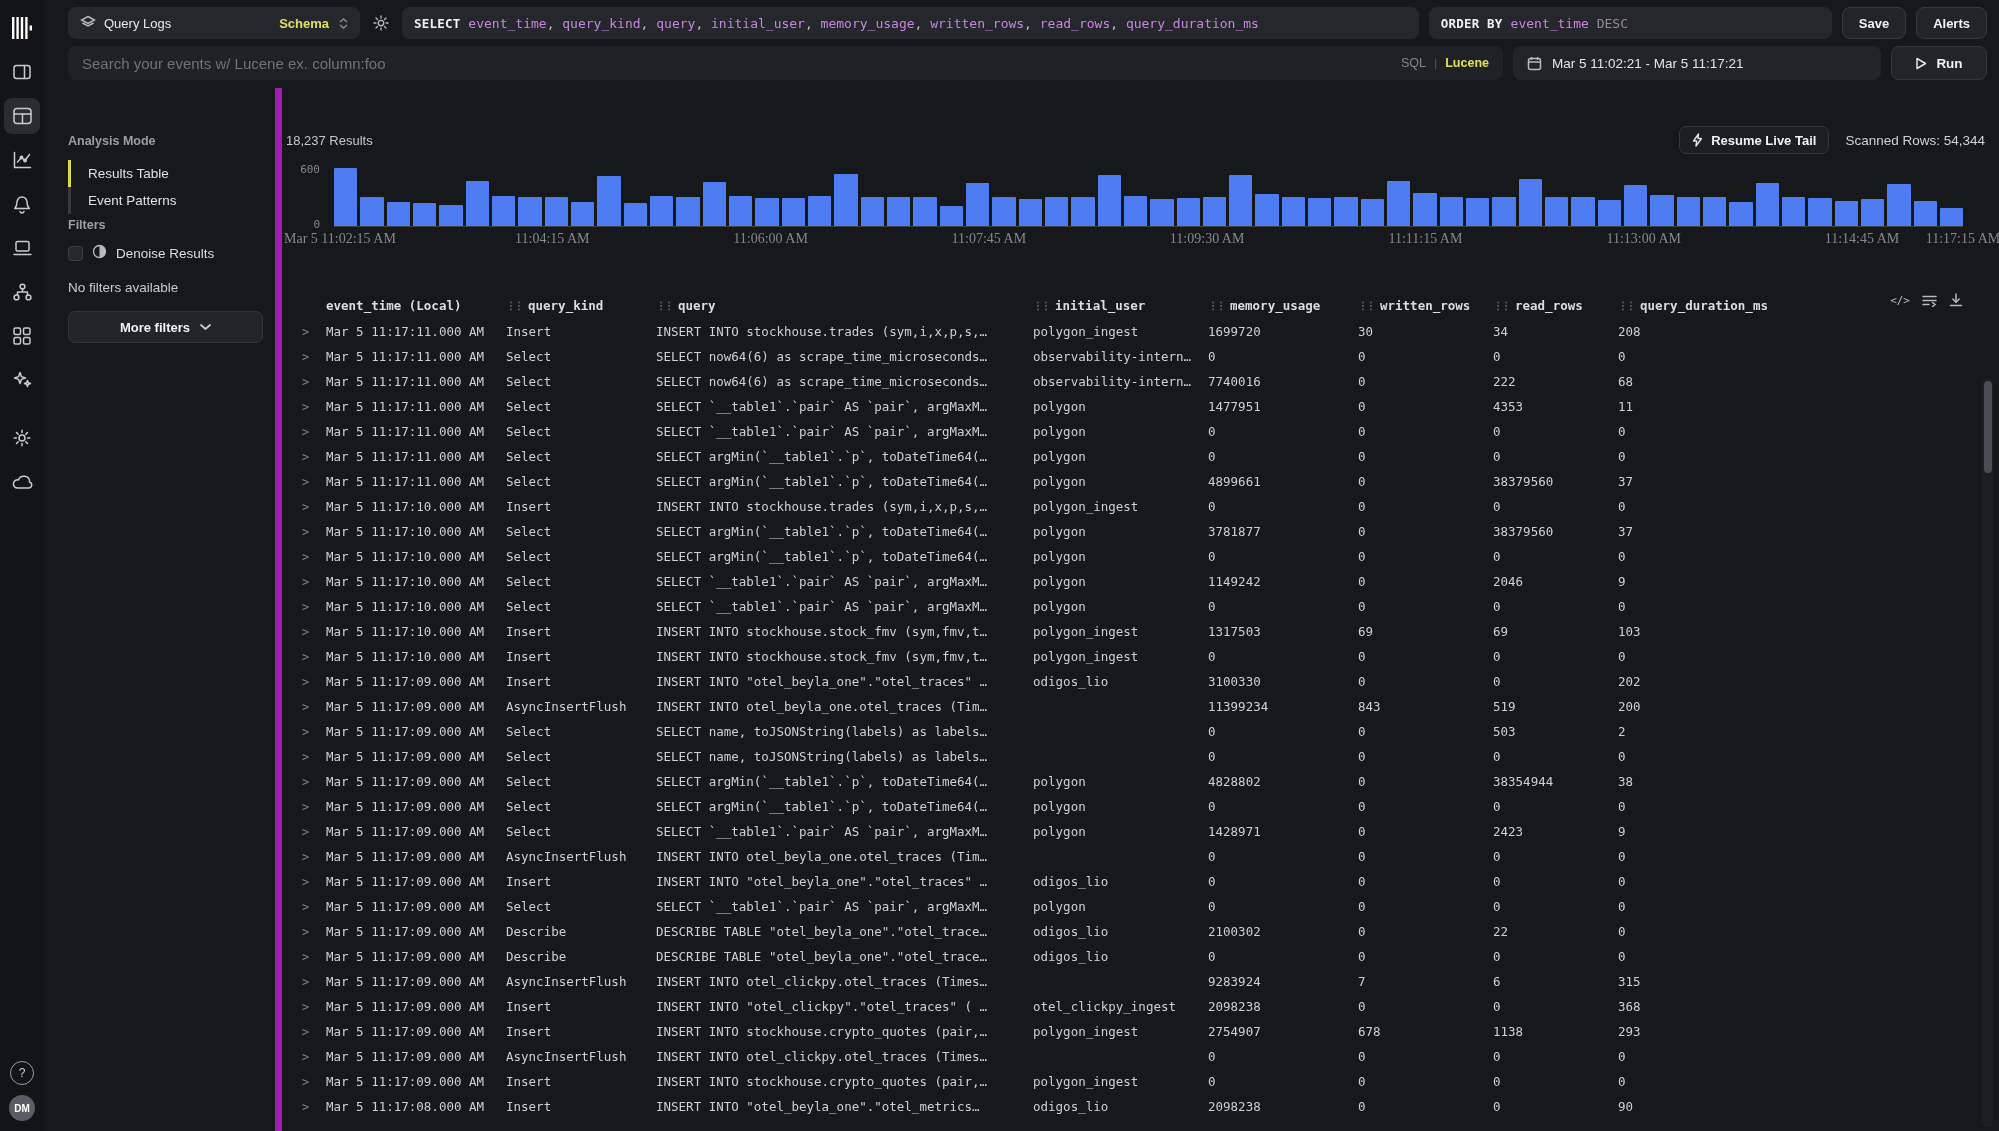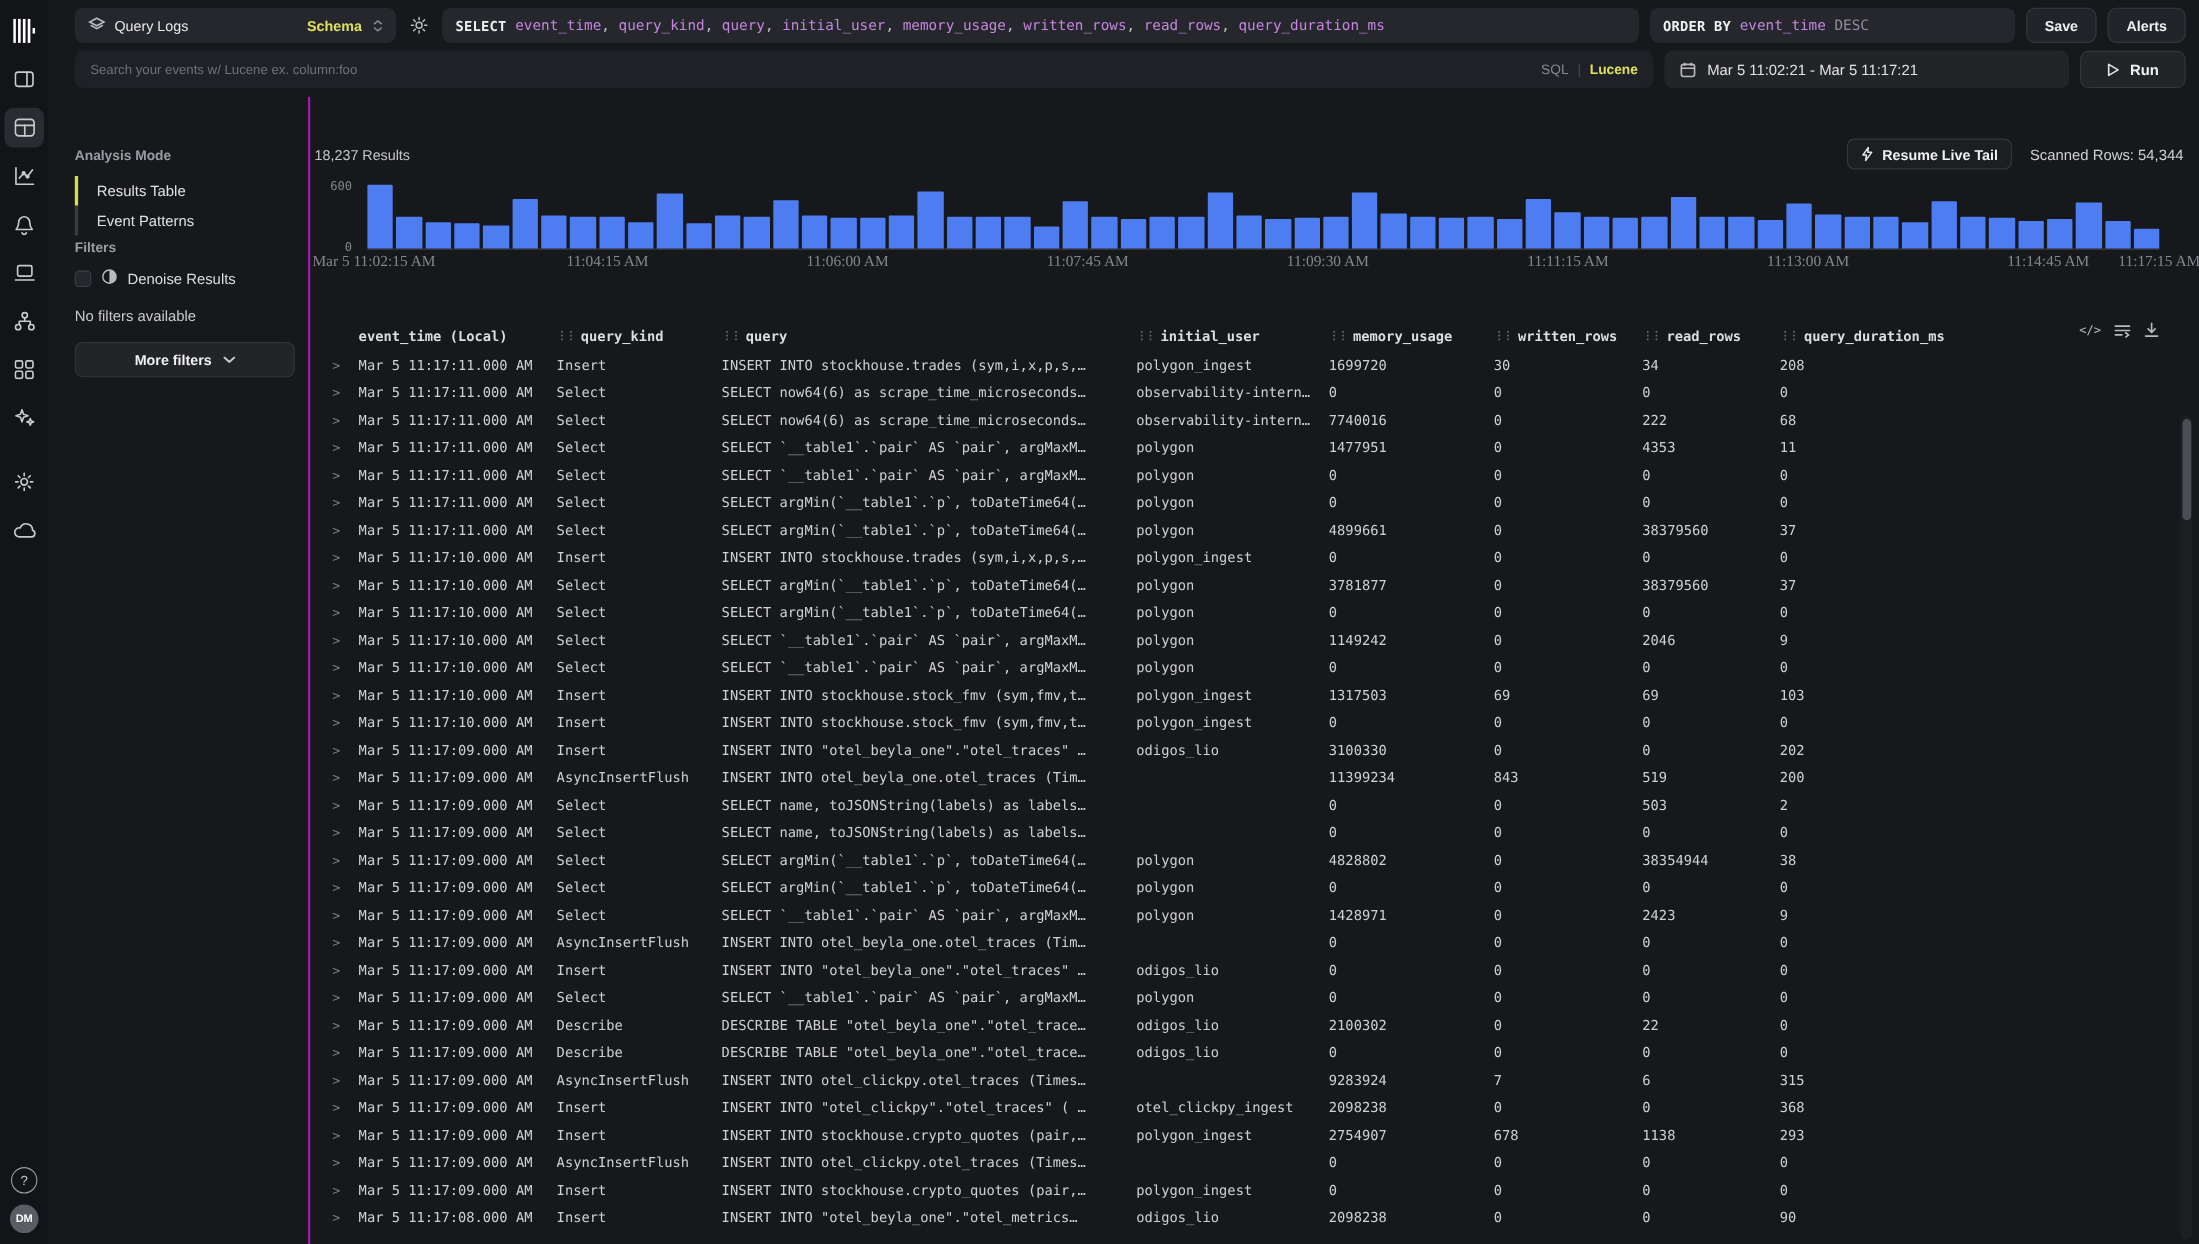--- a/index.html
+++ b/index.html
@@ -31,40 +31,40 @@
   .source-box svg { stroke:#b9babd; fill:none; stroke-width:1.5; }
   .source-label { flex:1; color:#e8e9eb; font-weight:500; }
   .schema-label { color:#dfe15e; font-weight:600; margin-right:2px; }
   .updown { display:flex; flex-direction:column; gap:1px; }
   .gear-btn { background:none; border:none; cursor:pointer; display:flex; padding:0 2px; }
   .sql-box { flex:1; font-size:13px; gap:8px; overflow:hidden; white-space:nowrap; }
   .kw { font-weight:700; color:#f0f1f3; letter-spacing:.2px; font-size:12.5px; }
   .purple { color:#c586e0; }
   .comma { color:#bfc0c4; }
   .desc { color:#93889f; }
-  .orderby-box { width:332px; gap:8px; white-space:nowrap; overflow:hidden; }
+  .orderby-box { width:403px; gap:8px; white-space:nowrap; overflow:hidden; }
   .tb-btn { background:#232429; border:1px solid #37383f; color:#f0f1f3; font-weight:600; font-size:13px; border-radius:8px; height:32px; padding:0 16px; cursor:pointer; font-family:inherit; }
 
   
   .search-box { flex:1; background:#202126; border-radius:8px; height:34px; display:flex; align-items:center; padding:0 14px; gap:10px; }
-  .search-box input { flex:1; background:transparent; border:none; outline:none; color:#3b82f6; font-size:12px; font-family:inherit; }
+  .search-box input { flex:1; background:transparent; border:none; outline:none; color:#3b82f6; font-size:15px; font-family:inherit; }
   .search-box input::placeholder { color:#6f7278; }
   .lang-toggle { display:flex; gap:8px; align-items:center; font-size:12.5px; }
   .lang-sql { color:#84878d; cursor:pointer; }
   .lang-sep { color:#4a4c52; }
   .lang-lucene { color:#dfe15e; font-weight:600; cursor:pointer; }
   .date-box { width:368px; background:#232428; border-radius:8px; height:34px; display:flex; align-items:center; gap:10px; padding:0 14px; cursor:pointer; }
   .date-box svg { stroke:#b9babd; fill:none; stroke-width:1.5; }
   .date-text { color:#e2e3e5; font-size:13.5px; font-weight:500; }
   .run-btn { width:96px; background:#232428; border:1px solid #35363c; border-radius:8px; height:34px; display:flex; align-items:center; justify-content:center; gap:9px; color:#f0f1f3; font-weight:600; font-size:13.5px; cursor:pointer; font-family:inherit; }
   .run-btn svg { stroke:#e3e4e6; fill:none; stroke-width:1.5; stroke-linejoin:round; }
 
   
   #content { flex:1; display:flex; min-height:0; }
-  #leftpanel { width:238px; flex-shrink:0; border-right:2px solid #a21caf; padding:46px 12px 0 24px; }
+  #leftpanel { width:238px; flex-shrink:0; border-right:7px solid #a21caf; padding:46px 12px 0 24px; }
   .lp-title { color:#9a9da3; font-weight:700; font-size:12.5px; margin-bottom:12px; }
   .mode-item { display:flex; align-items:center; height:27px; border-left:3px solid #3a3b40; padding-left:17px; color:#e0e1e3; font-size:13.5px; cursor:pointer; }
   .mode-item.active { border-left-color:#d8dc52; }
   .lp-filters { margin-top:4px; }
   .denoise-row { display:flex; align-items:center; gap:9px; margin-bottom:18px; cursor:pointer; }
   .checkbox { width:15px; height:15px; border-radius:4px; background:#26272c; border:1px solid #3d3f45; }
   .denoise-icon svg { stroke:#b9babd; fill:none; stroke-width:1.3; }
   .denoise-label { color:#dcdde0; font-size:13.5px; }
   .no-filters { color:#c9cacd; font-size:13.5px; margin-bottom:16px; }
   .more-filters { width:100%; background:#232428; border:1px solid #333438; border-radius:7px; height:32px; color:#f0f1f3; font-weight:700; font-size:13px; display:flex; align-items:center; justify-content:center; gap:10px; cursor:pointer; font-family:inherit; }

